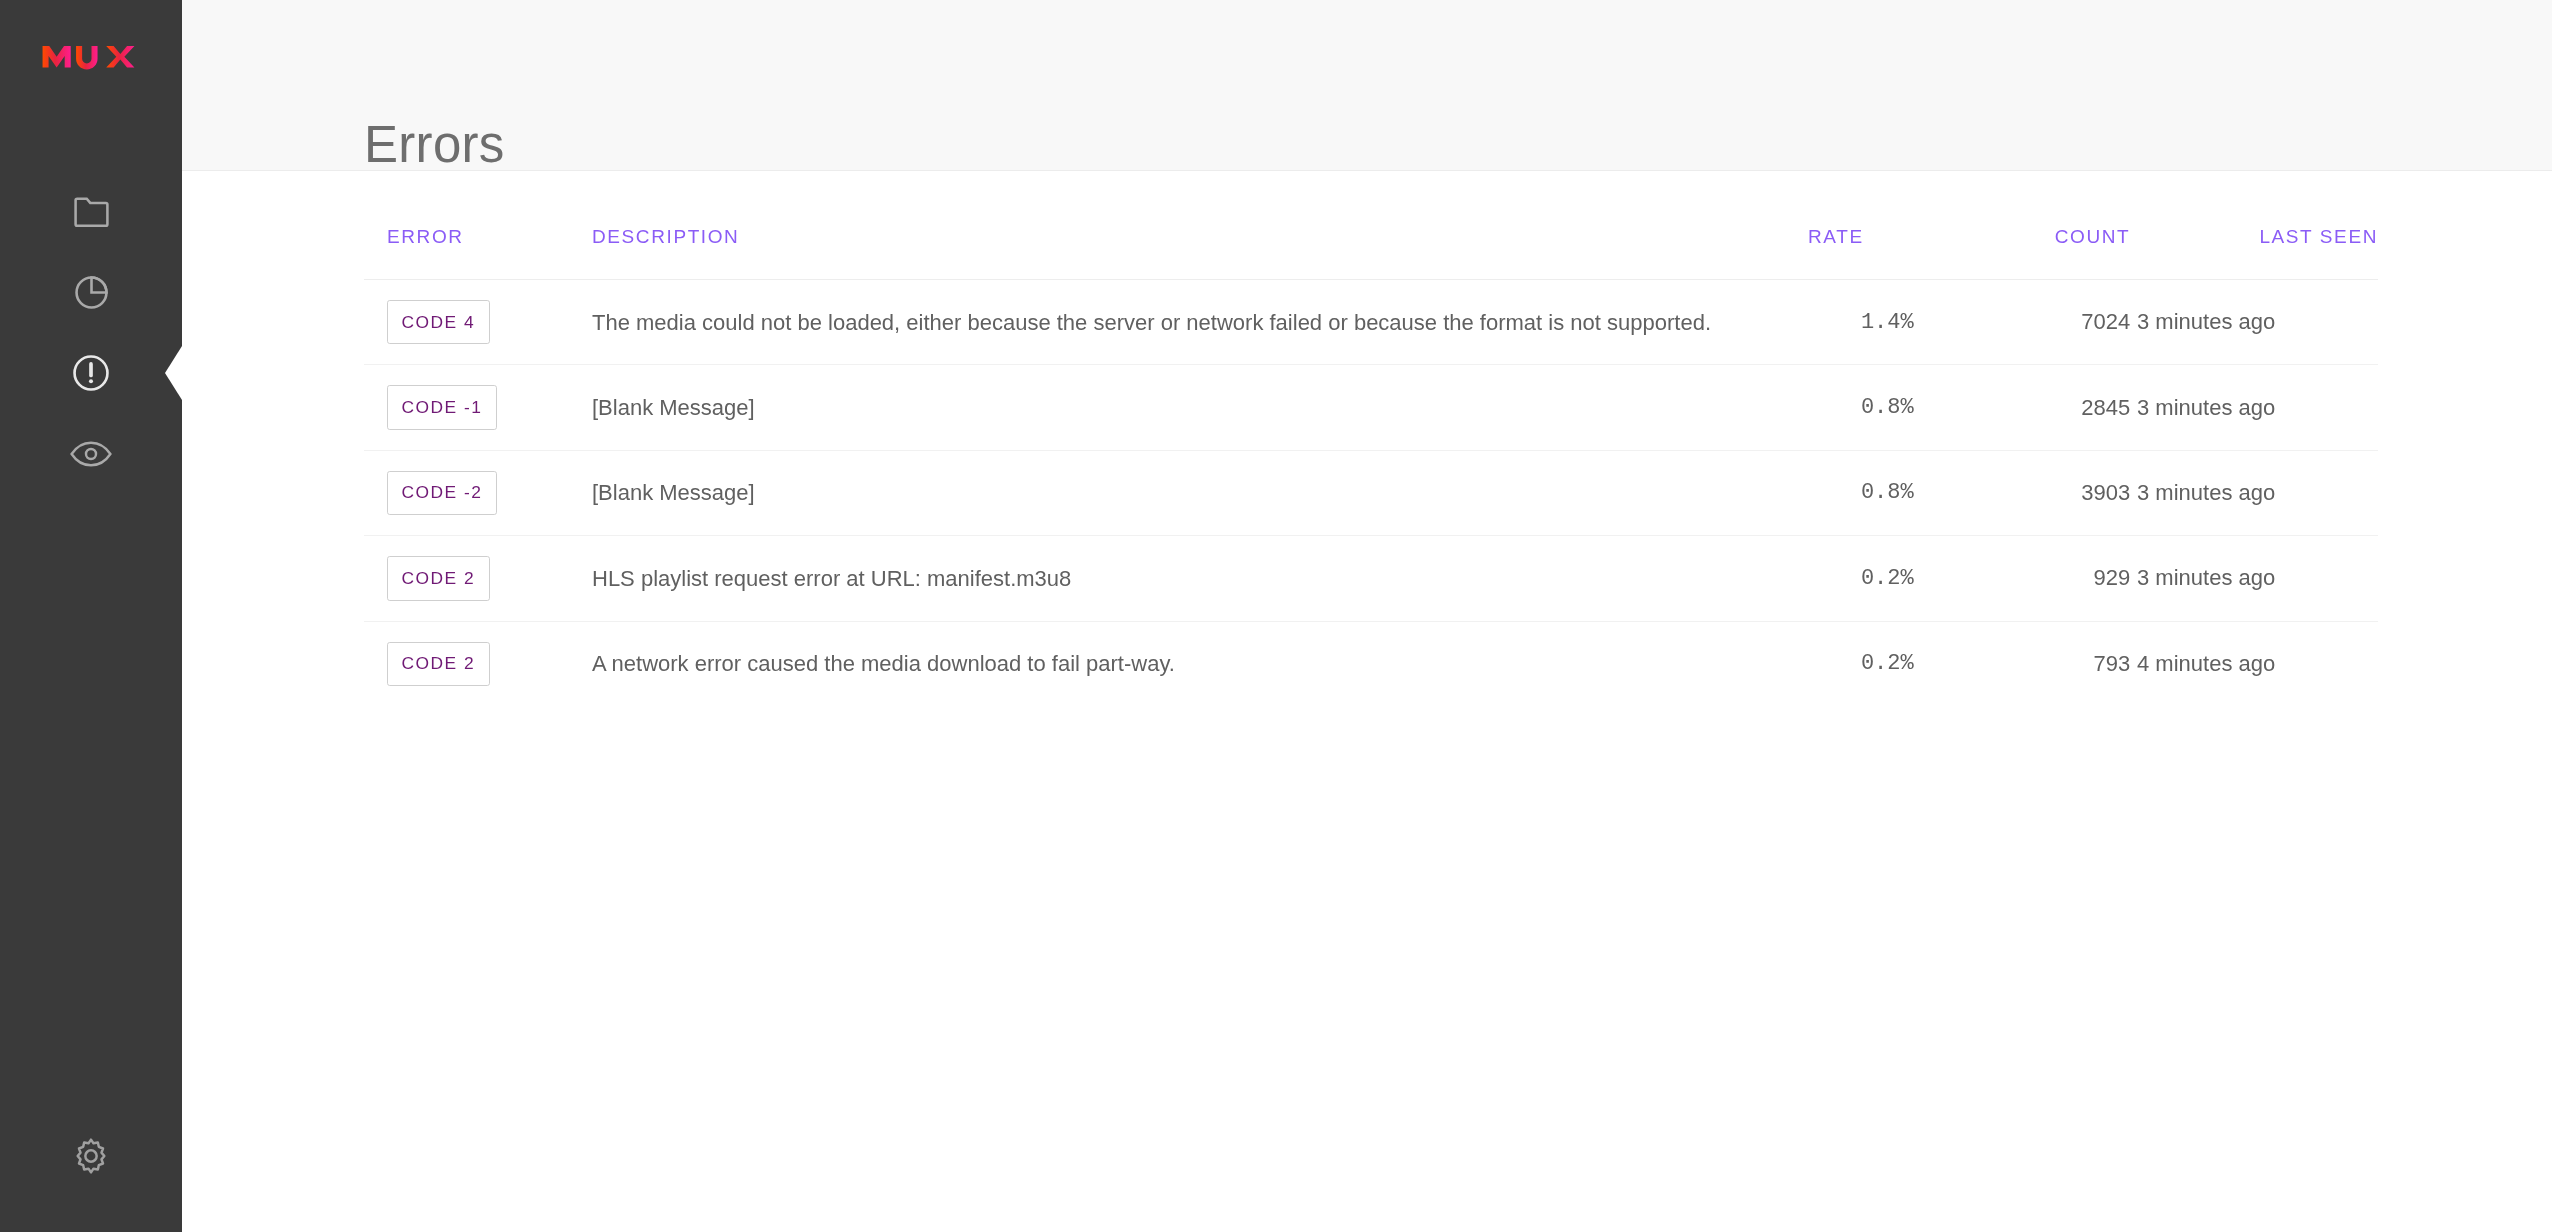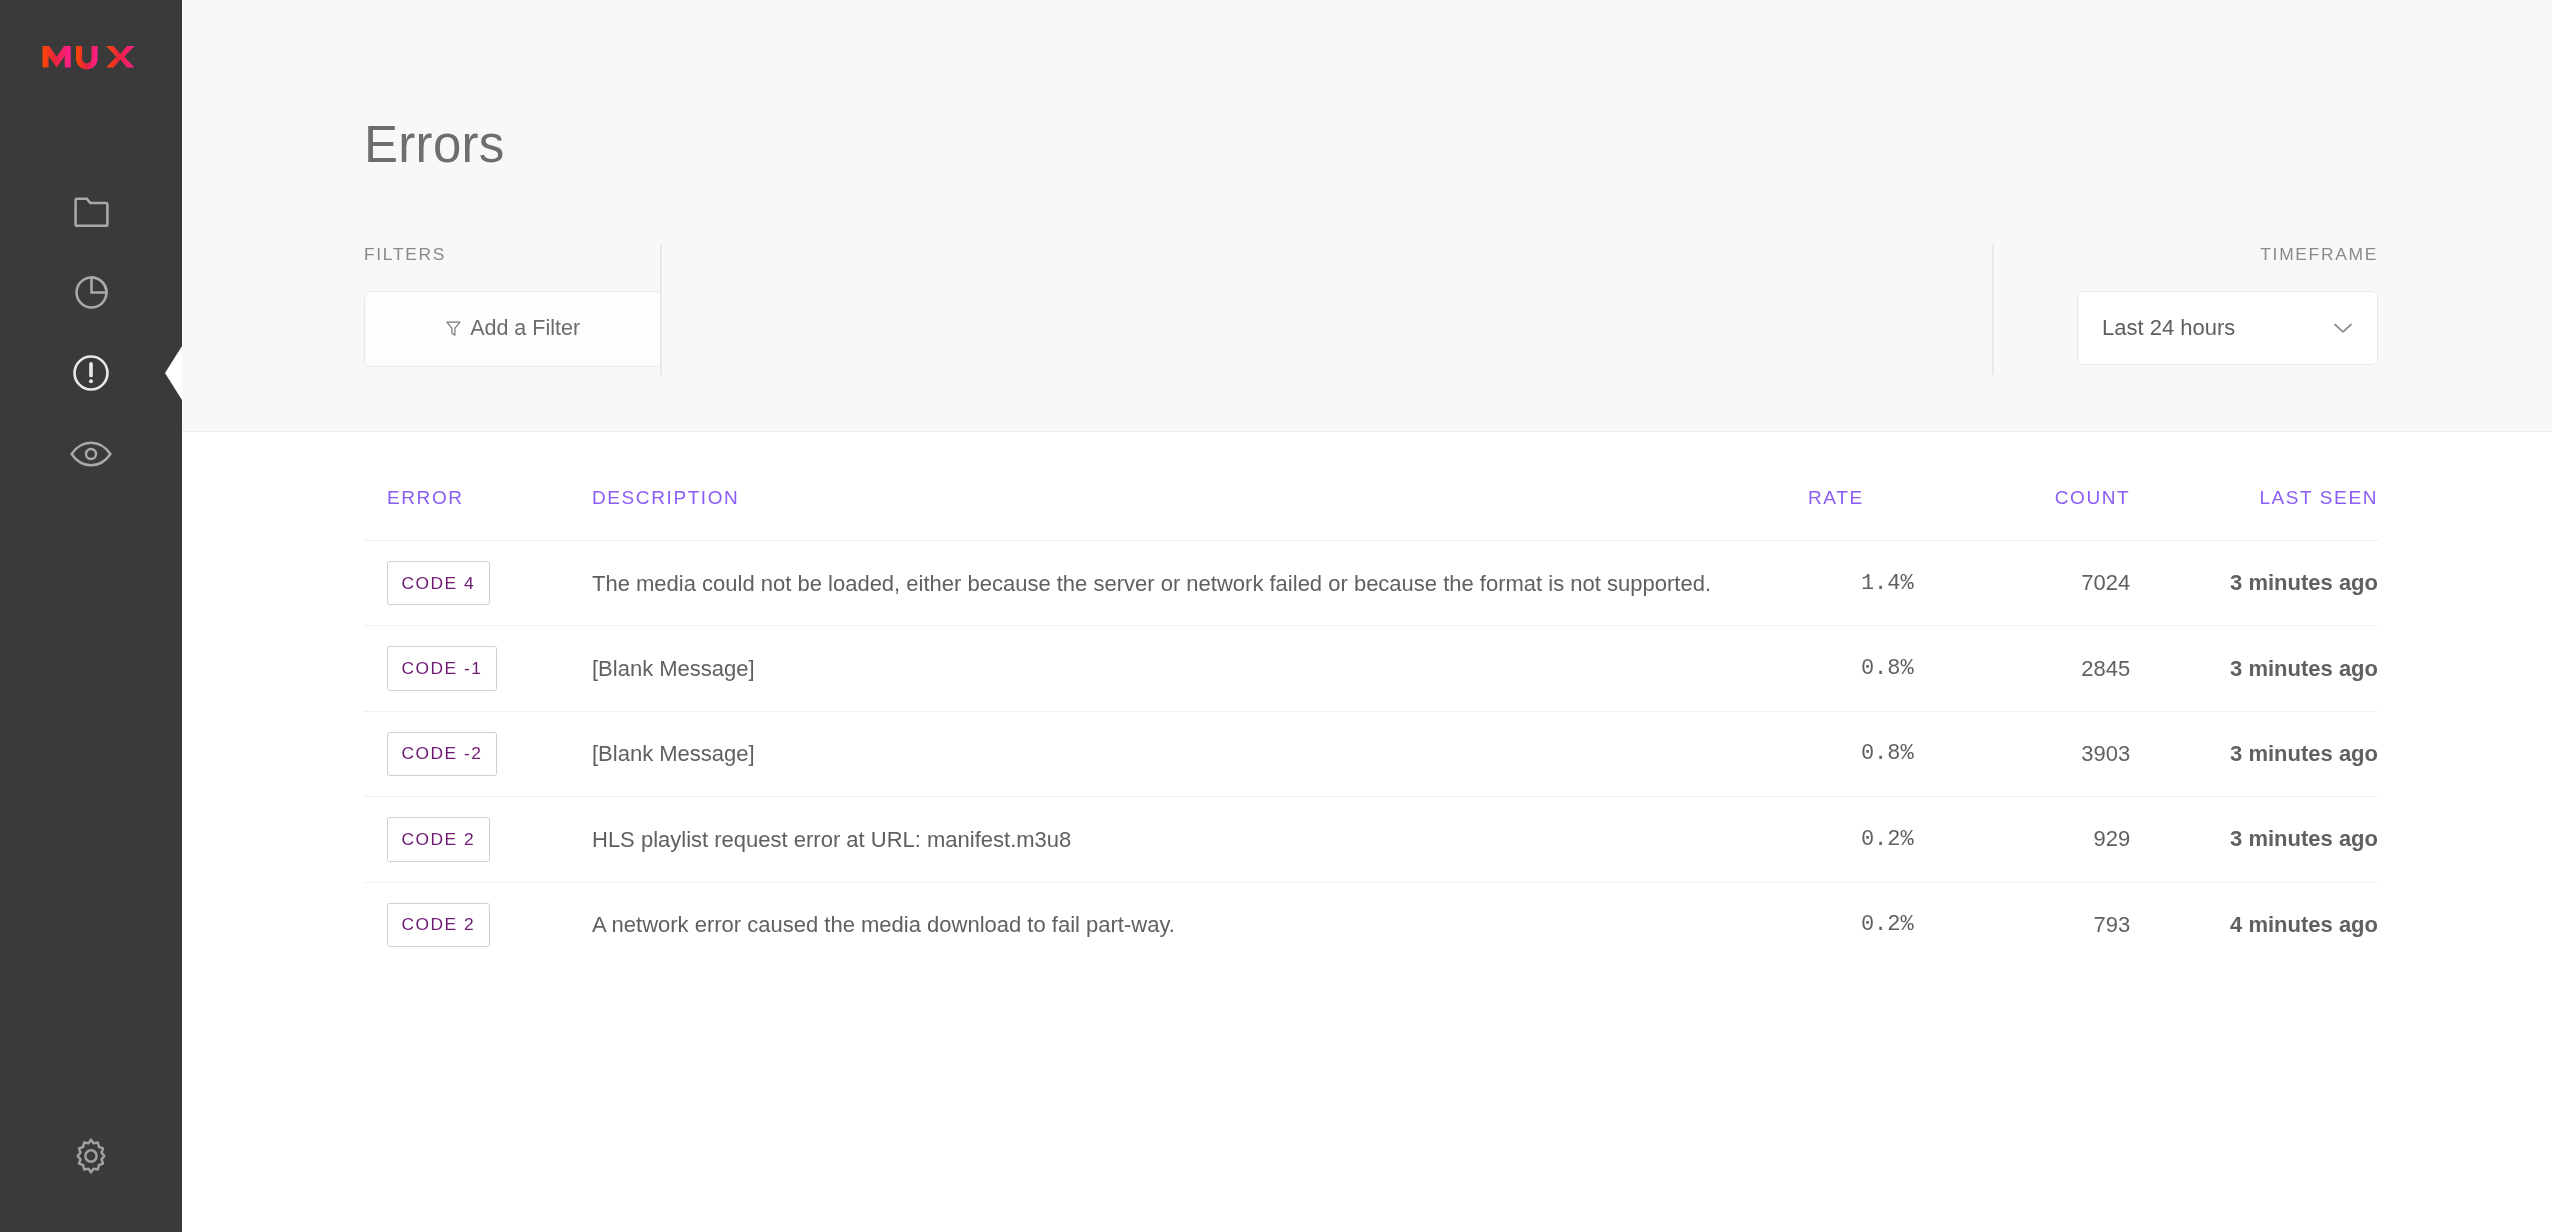--- a/index.html
+++ b/index.html
@@ -265,21 +265,21 @@
 
   .desc-cell {
     padding-right: 54px !important;
     line-height: 1.42;
     color: #646464;
     font-size: 22px;
   }
 
   .rate-cell  { text-align: center; padding-right: 9.4px !important; color: #5f5f5f; font-family: Liberation Mono, monospace; }
   .count-cell { text-align: right; padding-right: 6.7px !important; color: #5f5f5f; }
-  .seen-cell  { text-align: right; color: #5f5f5f; font-weight: bold; }
+  .seen-cell  { color: #5f5f5f; }
 </style>
 </head>
 <body>
 
 <div id="app">
 
   <nav class="sidebar">
 
     <svg class="sidebar-logo" viewBox="0 0 150 44">
       <defs>
@@ -339,49 +339,20 @@
     </div>
 
   </nav>
 
   <main class="main">
 
     <section class="top-section">
 
       <h1 class="page-title">Errors</h1>
 
-      <div class="filter-bar">
-
-        <div class="filters-col">
-          <div class="section-label">FILTERS</div>
-          <button class="add-filter-btn">
-            <svg class="filter-funnel" viewBox="0 0 16 18" fill="none" stroke="#777" stroke-width="1.3">
-              <path d="M1 2h14l-5.4 6.6V16L6.4 14V8.6z" stroke-linejoin="round"></path>
-            </svg>
-            <span>Add a Filter</span>
-          </button>
-        </div>
-
-        <div class="divider-v"></div>
-
-        <div class="mid-gap"></div>
-
-        <div class="divider-v"></div>
-
-        <div class="timeframe-col">
-          <div class="section-label">TIMEFRAME</div>
-          <div class="timeframe-select">
-            <span>Last 24 hours</span>
-            <svg class="chev" viewBox="0 0 20 12" fill="none" stroke="#8d8d8d" stroke-width="1.7">
-              <path d="M2 2.5L10 9.8 18 2.5" stroke-linecap="round" stroke-linejoin="round"></path>
-            </svg>
-          </div>
-        </div>
-
-      </div>
     </section>
 
     <section class="table-wrap">
       <table class="errors-table">
         <colgroup>
           <col class="col-error">
             <col class="col-desc">
             <col class="col-rate">
           <col class="col-count">
             <col class="col-seen">

